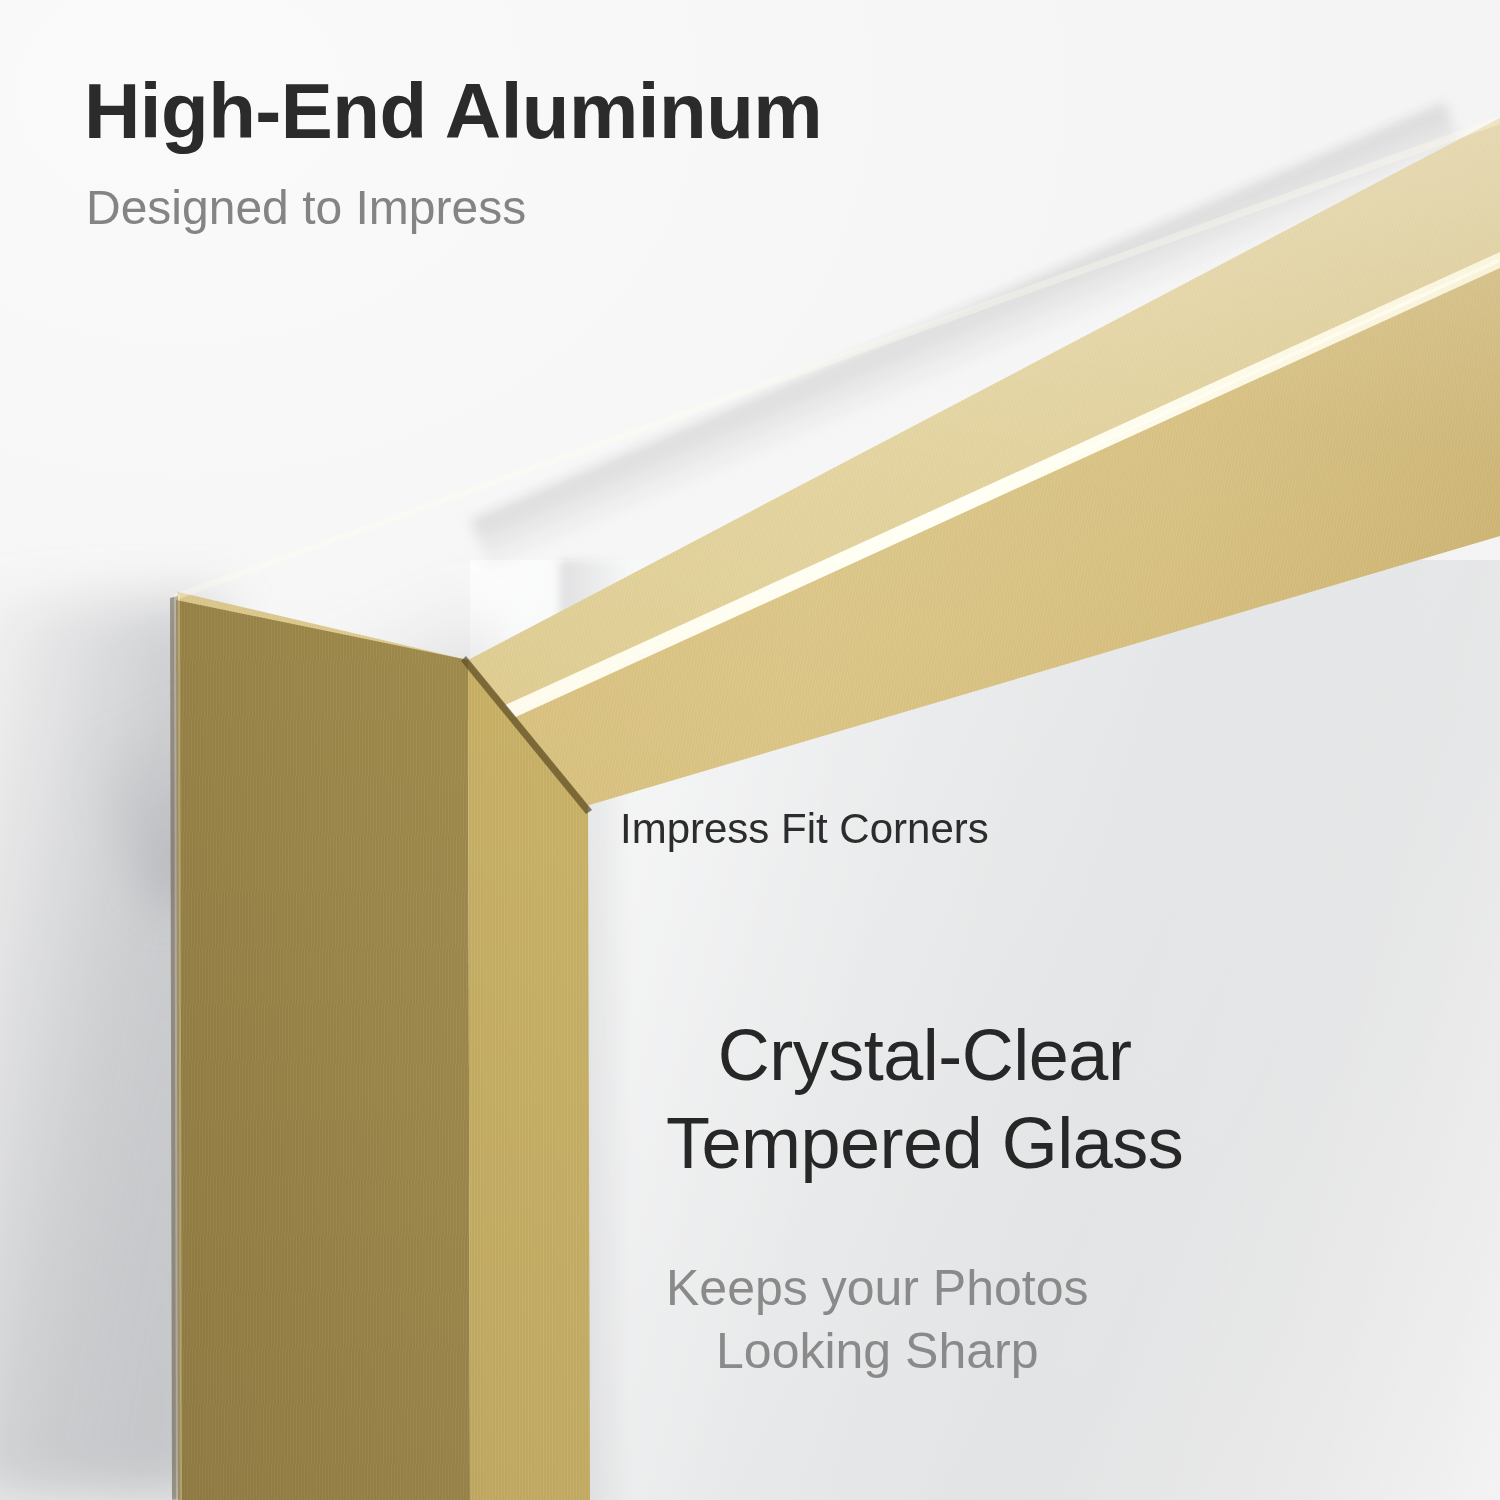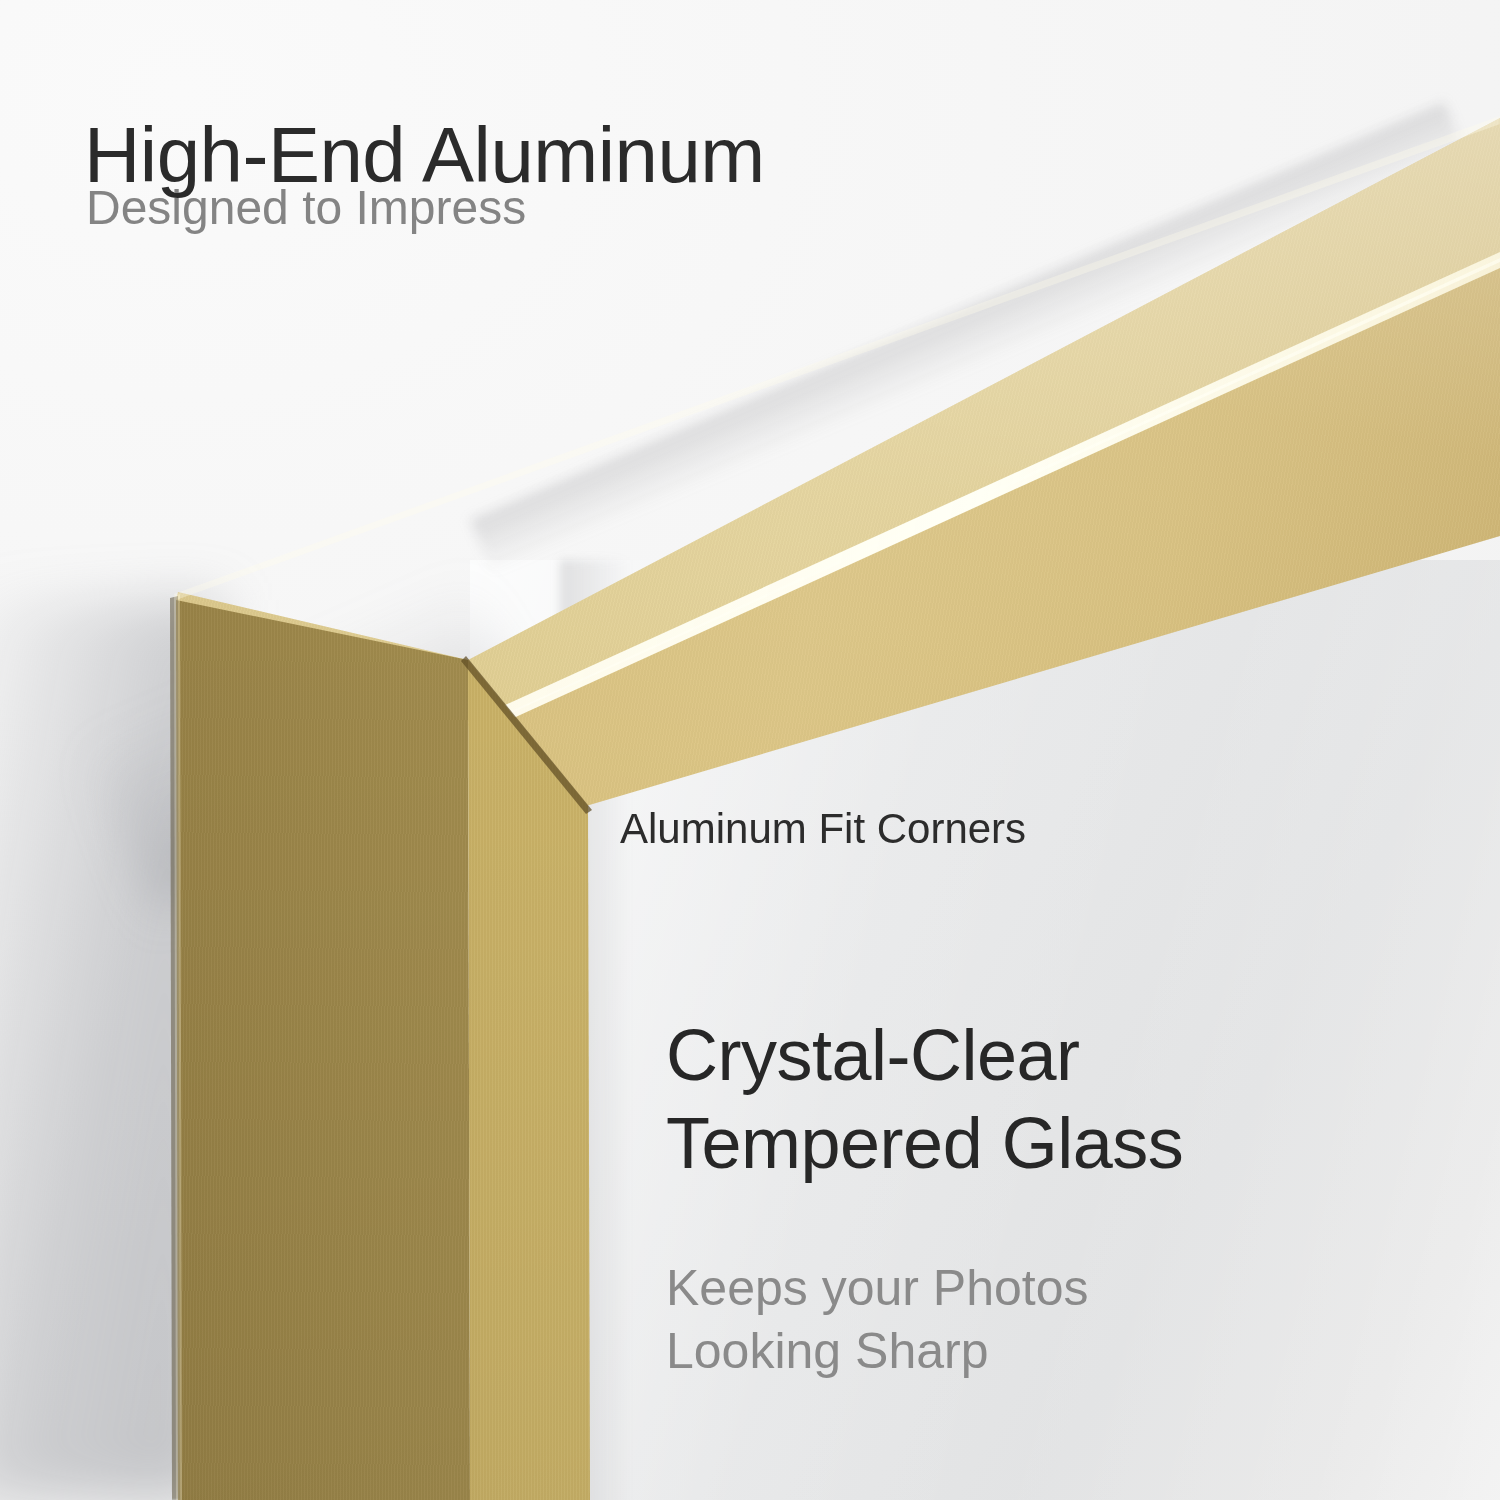--- a/index.html
+++ b/index.html
@@ -357,26 +357,25 @@
     background: rgba(255,252,235,0.35);
     filter: blur(0.8px);
   }
 
   
   .headline {
     position: absolute;
     left: 84px;
     top: 72px;
     font-size: 78px;
-    font-weight: 400;
+    font-weight: 700;
     letter-spacing: -0.5px;
     color: #2b2b2b;
     line-height: 1.0;
     white-space: nowrap;
-    margin-top: 44px;
   }
   .subhead {
     position: absolute;
     left: 86px;
     top: 184px;
     font-size: 48px;
     font-weight: 300;
     letter-spacing: 0px;
     color: #848484;
     line-height: 1.0;
@@ -409,21 +408,21 @@
     left: 666px;
     top: 1248px;
     font-size: 50px;
     font-weight: 300;
     letter-spacing: 0px;
     color: #8a8a8a;
     line-height: 1.25;
     white-space: nowrap;
     margin-top: 9px;
   }
-  .nowrap-line { display: block; }
+  .nowrap-line { display: block; text-align: center; }
 </style>
 </head>
 <body>
 
 <div id="stage">
 
   <div class="wall"></div>
 
   <div class="glass"></div>
   <div class="glass-sheen"></div>
@@ -461,21 +460,21 @@
     <div class="rail-top-upper-edge"></div>
     <div class="frame-outer-edge"></div>
     <div class="corner-edge-left"></div>
     <div class="miter-seam"></div>
   </div>
 
   <div class="headline">High-End Aluminum</div>
 
   <div class="subhead">Designed to Impress</div>
 
-  <div class="callout-corners">Aluminum Fit Corners</div>
+  <div class="callout-corners">Impress Fit Corners</div>
 
   <div class="glass-title">
     <span class="nowrap-line">Crystal-Clear</span>
     <span class="nowrap-line">Tempered Glass</span>
   </div>
 
   <div class="glass-sub">
     <span class="nowrap-line">Keeps your Photos</span>
     <span class="nowrap-line">Looking Sharp</span>
   </div>

